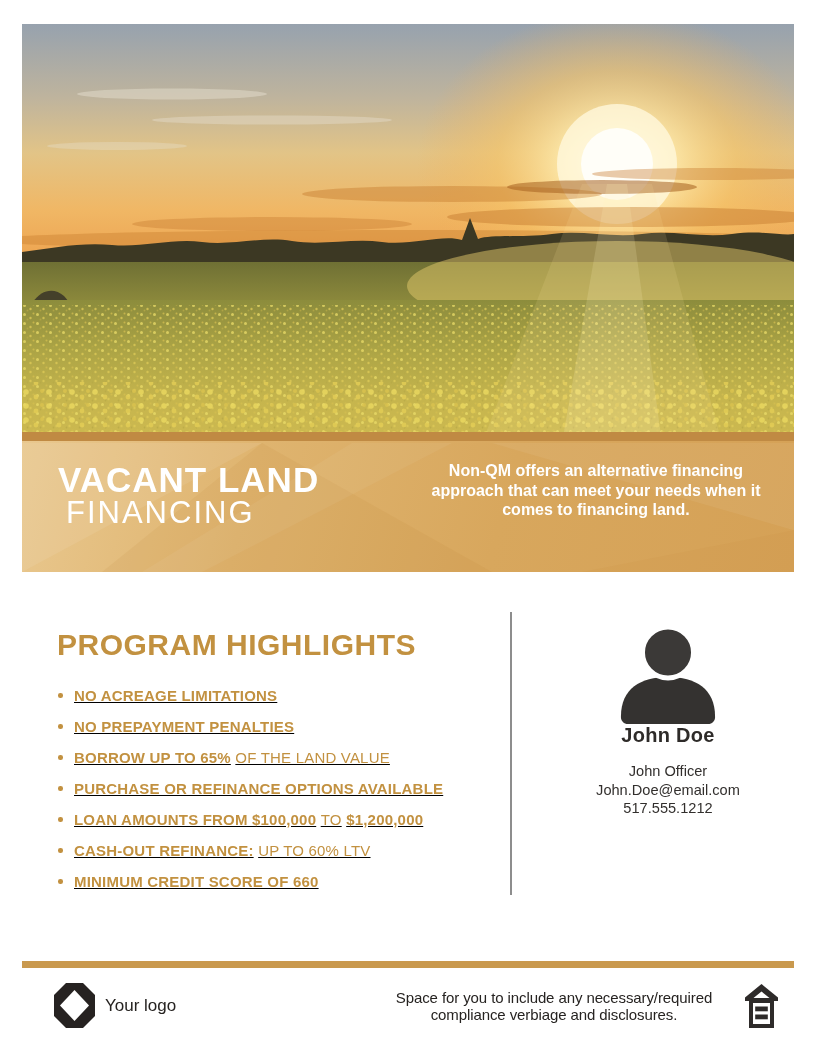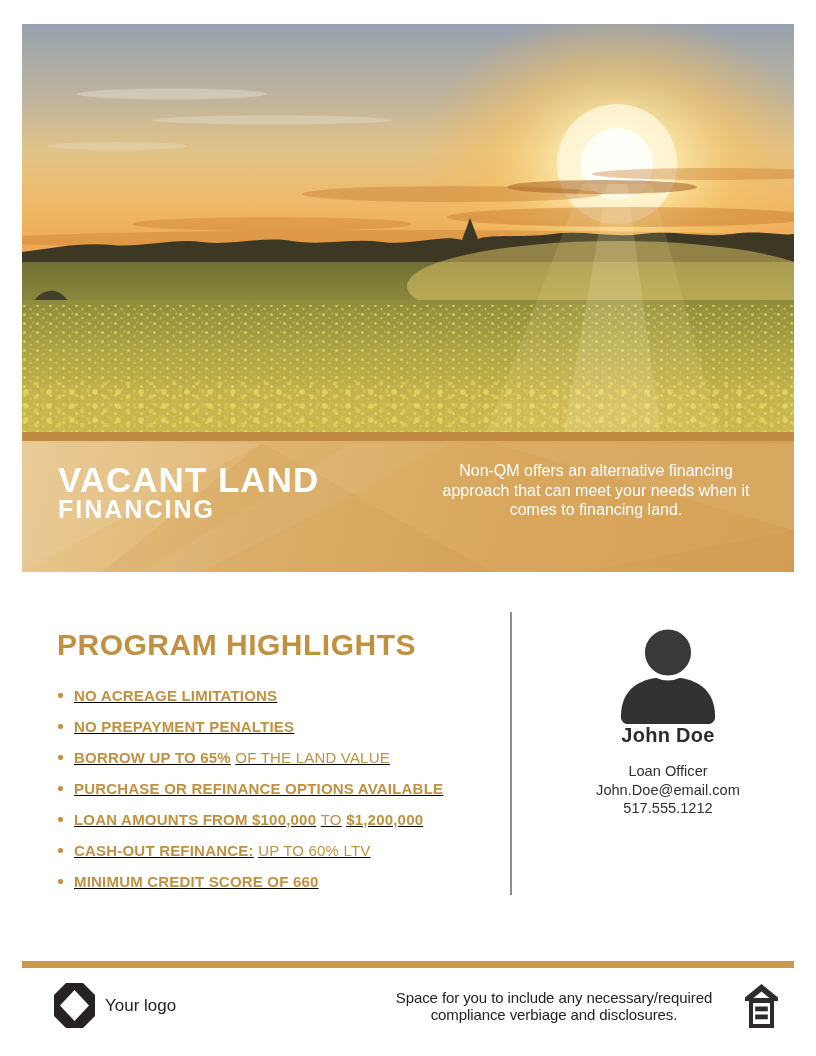--- a/index.html
+++ b/index.html
@@ -17,24 +17,24 @@
   
   .banner {
     position:absolute; left:22px; top:432px; width:772px; height:140px;
     background:linear-gradient(105deg,#E9C88F 0%,#DFB46F 30%,#D8A75D 62%,#D5A156 100%);
     overflow:hidden;
   }
   .banner-facets { position:absolute; inset:0; width:100%; height:100%; }
   .banner-strip { position:absolute; left:0; top:0; width:100%; height:9px; background:#C08A43; }
   .banner-title { position:absolute; left:36px; top:30px; color:#ffffff; }
   .banner-title .t1 { font-size:35px; font-weight:700; letter-spacing:1px; line-height:1.0; }
-  .banner-title .t2 { font-size:25px; font-weight:700; letter-spacing:2px; line-height:1.02; }
+  .banner-title .t2 { font-size:31px; font-weight:400; letter-spacing:2px; line-height:1.02;margin-left:8px; }
   .banner-desc {
     position:absolute; right:26px; top:29px; width:344px; text-align:center;
-    color:#ffffff; font-size:16px; line-height:1.23; font-weight:400;
+    color:#ffffff; font-size:16px; line-height:1.23; font-weight:700;
   }
 
   
   .highlights-heading {
     position:absolute; left:57px; top:628px;
     font-size:30px; font-weight:700; letter-spacing:0.5px; color:#C29140;
   }
   .bullets { position:absolute; left:57px; top:688px; width:440px; list-style:none;text-decoration:underline; }
   .bullets li {
     position:relative; padding-left:17px; margin-bottom:16px;
@@ -186,21 +186,21 @@
 
   <div class="divider"></div>
 
   <div class="contact">
     <svg class="avatar" viewBox="0 0 120 100">
       <path d="M12,92 C12,64 32,52 60,52 C88,52 108,64 108,92 L108,93 C108,96.9 104.9,100 101,100 L19,100 C15.1,100 12,96.9 12,93 Z" fill="#343230"></path>
       <circle cx="60" cy="27" r="26" fill="#3B3937" stroke="#ffffff" stroke-width="5"></circle>
     </svg>
     <div class="contact-name">John Doe</div>
     <div class="contact-details">
-      <div>Loan Officer</div>
+      <div>John Officer</div>
       <div>John.Doe@email.com</div>
       <div>517.555.1212</div>
     </div>
   </div>
 
   <div class="footer-bar"></div>
 
   <div class="footer-logo">
     <svg viewBox="0 0 41 45">
       <polygon points="12,0 29,0 41,12 41,33 29,45 12,45 0,33 0,12" fill="#262221"></polygon>

